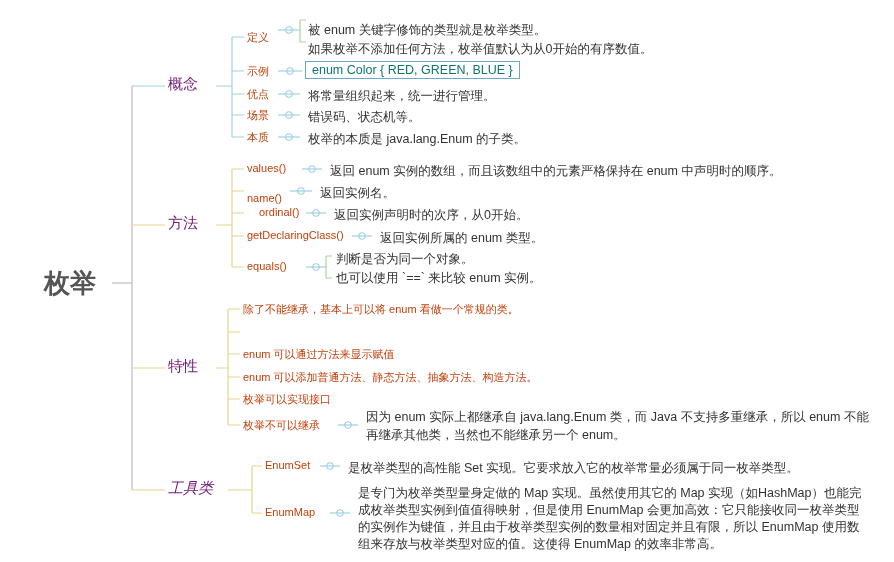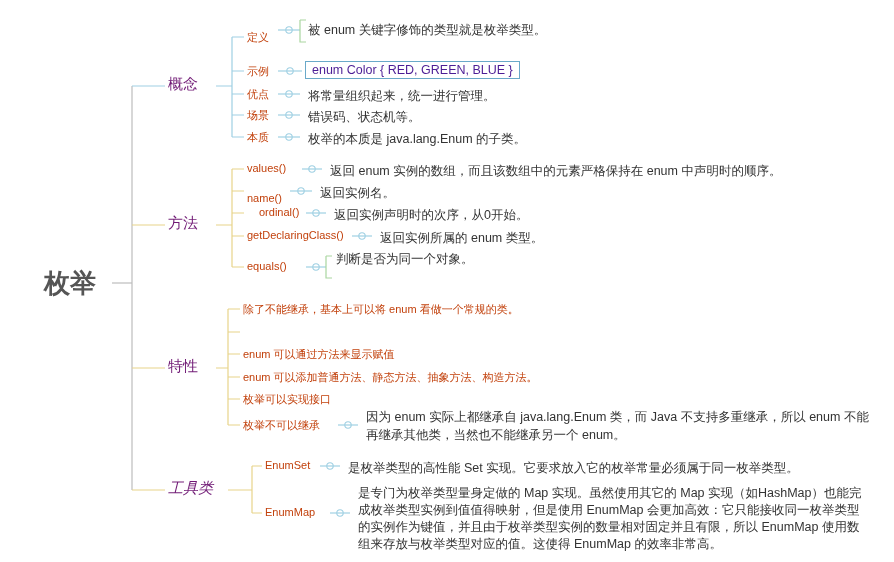--- a/index.html
+++ b/index.html
@@ -25,21 +25,21 @@
     font-size:11px;color:#c2410c;
   }
   .detail{
     font-size:12.5px;color:#333;line-height:18px;
   }
   .boxed{
     border:1px solid #6aa9c9;
     padding:1px 6px;
     background:#ffffff;
     font-size:12.5px;
-    color:#4c1d95;
+    color:#0f766e;
   }
   .multi{white-space:normal;}
   .watermark{
     position:absolute;right:12px;bottom:6px;
     color:#c9c9c9;font-size:14px;
   }
   svg{position:absolute;left:0;top:0;pointer-events:none;}
   .cl{fill:none;stroke-width:1.2;}
   .c-blue{stroke:#9fd0e3;}
   .c-yellow{stroke:#e8d48a;}
@@ -104,20 +104,21 @@
       <circle class="dot c-blue" cx="330" cy="466" r="3.2"></circle>
     <path class="cl c-blue" d="M330,513 L350,513"></path>
       <circle class="dot c-blue" cx="340" cy="513" r="3.2"></circle>
   </svg>
 
   <div class="node root">枚举</div>
 
   <div class="node branch" style="left:168px;top:75px;">概念</div>
   <div class="node leaf" style="left:247px;top:30px;">定义</div>
   <div class="node detail" style="left:308px;top:21px;">被 enum 关键字修饰的类型就是枚举类型。</div>
+  <div class="node detail" style="left:308px;top:40px;">如果枚举不添加任何方法，枚举值默认为从0开始的有序数值。</div>
 
   <div class="node leaf" style="left:247px;top:64px;">示例</div>
   <div class="node boxed" style="left:305px;top:61px;">enum Color { RED, GREEN, BLUE }</div>
 
   <div class="node leaf" style="left:247px;top:87px;">优点</div>
   <div class="node detail" style="left:308px;top:87px;">将常量组织起来，统一进行管理。</div>
 
   <div class="node leaf" style="left:247px;top:108px;">场景</div>
   <div class="node detail" style="left:308px;top:108px;">错误码、状态机等。</div>
 
@@ -132,20 +133,21 @@
   <div class="node detail" style="left:320px;top:184px;">返回实例名。</div>
 
   <div class="node leaf" style="left:247px;top:206px;margin-left:12px;">ordinal()</div>
   <div class="node detail" style="left:334px;top:206px;">返回实例声明时的次序，从0开始。</div>
 
   <div class="node leaf" style="left:247px;top:229px;">getDeclaringClass()</div>
   <div class="node detail" style="left:380px;top:229px;">返回实例所属的 enum 类型。</div>
 
   <div class="node leaf" style="left:247px;top:260px;">equals()</div>
   <div class="node detail" style="left:336px;top:250px;">判断是否为同一个对象。</div>
+  <div class="node detail" style="left:336px;top:269px;">也可以使用 `==` 来比较 enum 实例。</div>
 
   <div class="node branch" style="left:168px;top:357px;">特性</div>
   <div class="node leaf" style="left:243px;top:302px;">除了不能继承，基本上可以将 enum 看做一个常规的类。</div>
   <div class="node leaf" style="left:243px;top:347px;">enum 可以通过方法来显示赋值</div>
   <div class="node leaf" style="left:243px;top:370px;">enum 可以添加普通方法、静态方法、抽象方法、构造方法。</div>
   <div class="node leaf" style="left:243px;top:392px;">枚举可以实现接口</div>
   <div class="node leaf" style="left:243px;top:418px;">枚举不可以继承</div>
   <div class="node detail multi" style="left:366px;top:408px;width:512px;">因为 enum 实际上都继承自 java.lang.Enum 类，而 Java 不支持多重继承，所以 enum 不能再继承其他类，当然也不能继承另一个 enum。</div>
 
   <div class="node branch" style="left:168px;top:479px;font-style:italic;">工具类</div>

